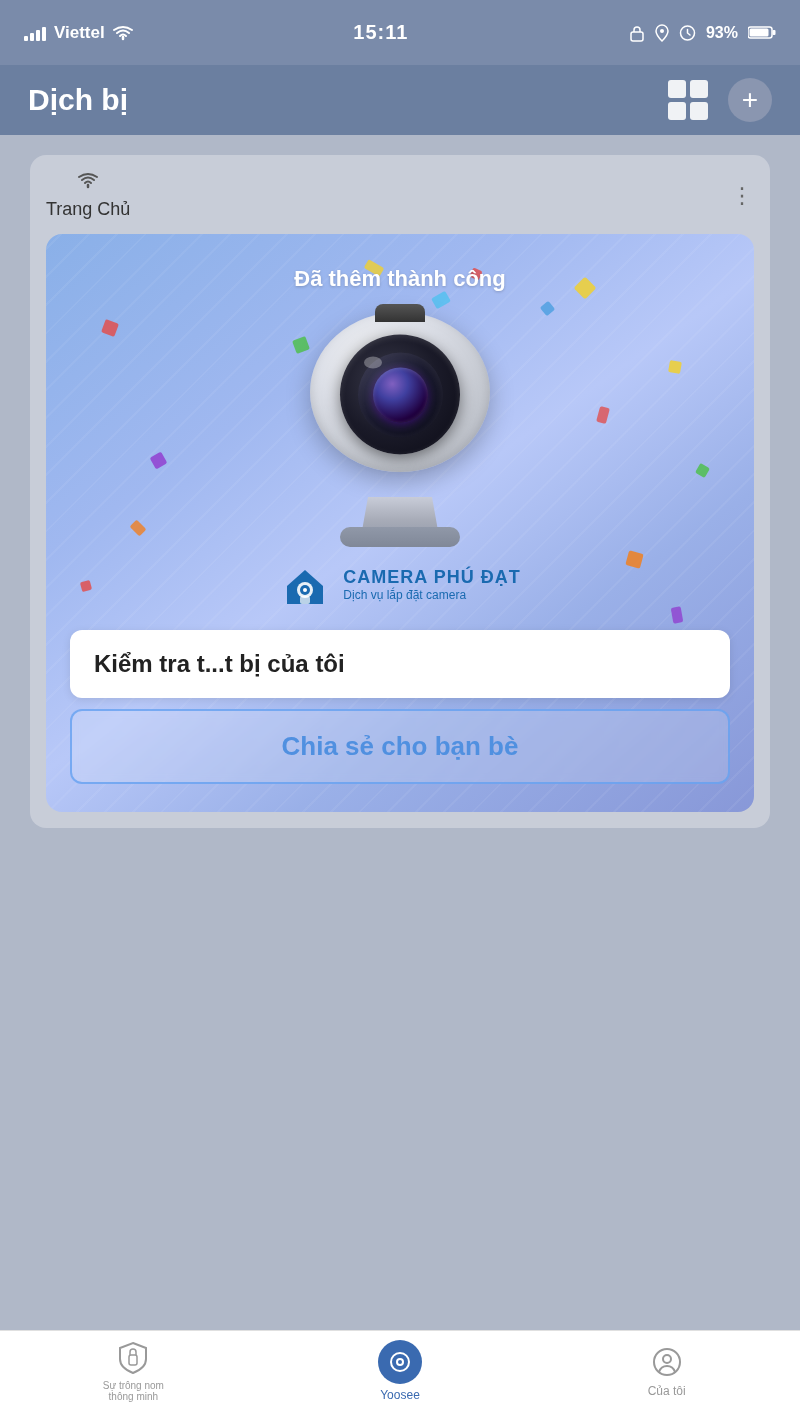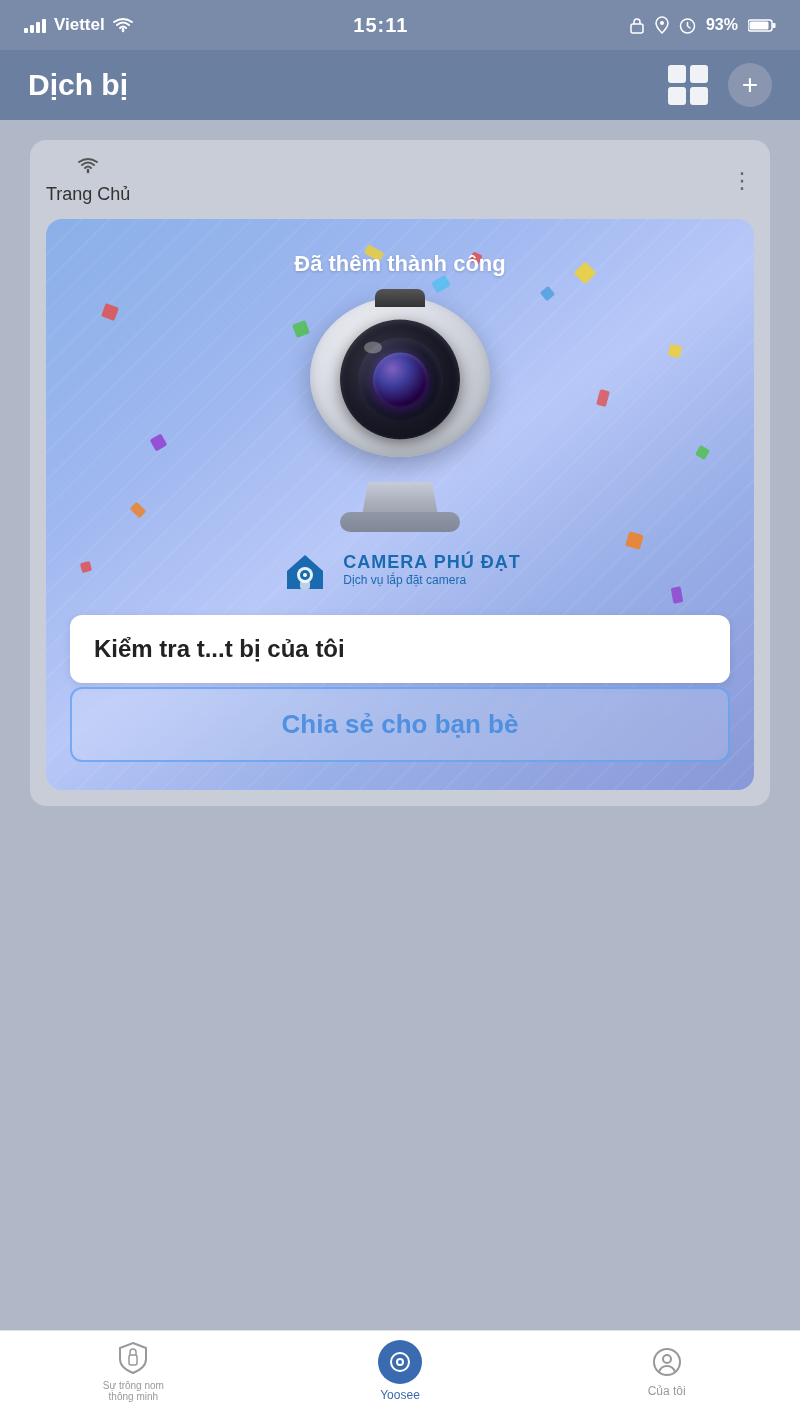--- a/index.html
+++ b/index.html
@@ -9,21 +9,21 @@
       height: 1420px;
       font-family: -apple-system, 'Helvetica Neue', Arial, sans-serif;
       background: #b0b8c8;
       position: relative;
       overflow: hidden;
     }
 
     
     .status-bar {
       width: 100%;
-      height: 50px;
+      height: 65px;
       background: #7a8baa;
       display: flex;
       align-items: center;
       justify-content: space-between;
       padding: 0 24px;
       color: white;
       font-size: 18px;
       font-weight: 600;
     }
     .status-left {
@@ -315,21 +315,21 @@
       color: #1a6ab0;
       font-size: 12px;
     }
 
     
     .action-buttons {
       position: relative;
       z-index: 2;
       display: flex;
       flex-direction: column;
-      gap: 4px;
+      gap: 11px;
       margin-top: 10px;
       align-items: center;
     }
     .btn-check {
       width: 100%;
       padding: 20px 24px;
       background: white;
       border: none;
       border-radius: 12px;
       font-size: 24px;

